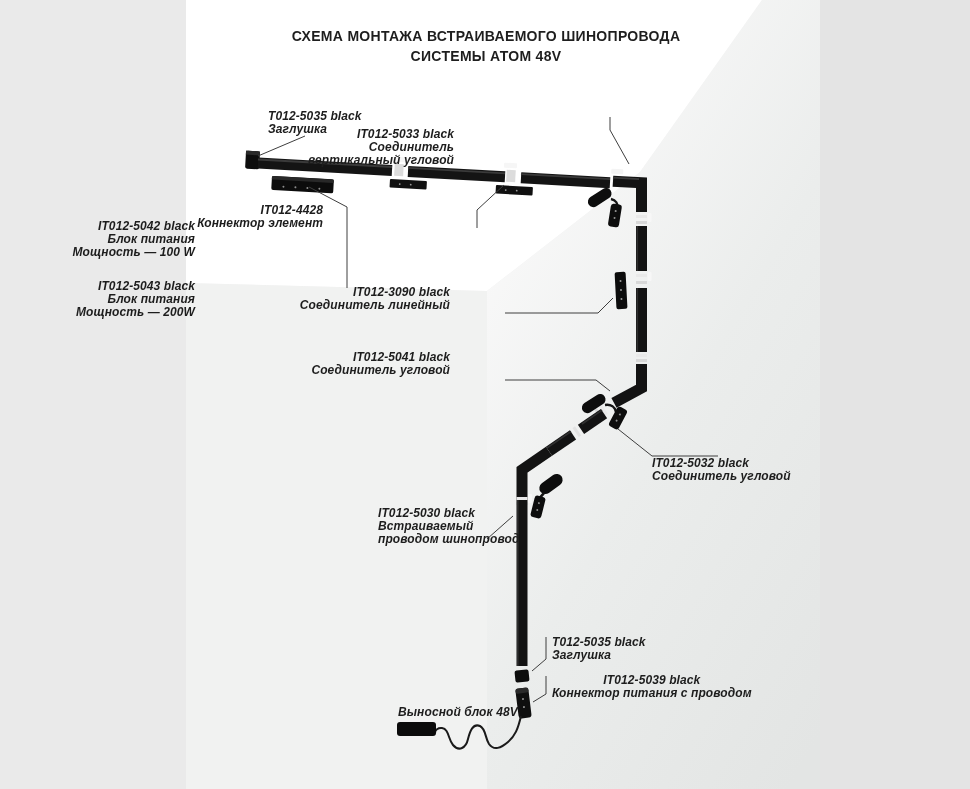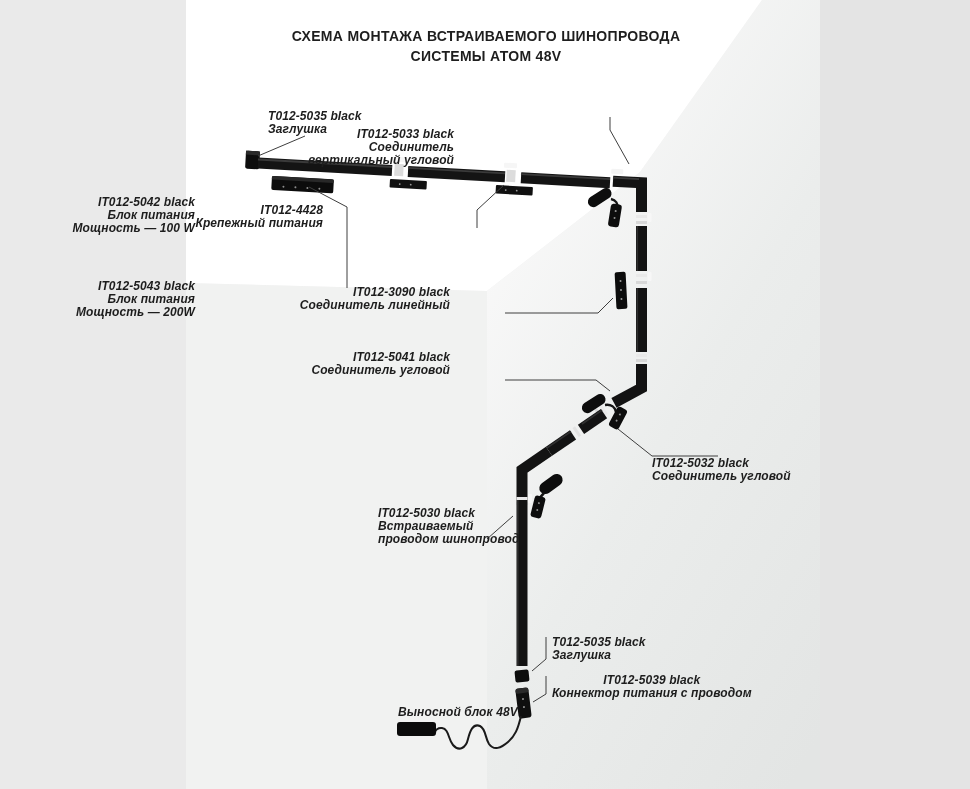--- a/index.html
+++ b/index.html
@@ -207,35 +207,35 @@
     <div>T012-5035 black</div>
     <div>Заглушка</div>
   </div>
 
   <div class="co ra" style="right:366px;top:128px;">
     <div>IT012-5033 black</div>
     <div>Соединитель</div>
     <div>вертикальный угловой</div>
   </div>
 
-  <div class="co ra" style="right:625px;top:196px;margin-left:37px;">
+  <div class="co ra" style="right:625px;top:220px;margin-left:37px;">
     <div>IT012-5042 black</div>
     <div>Блок питания</div>
     <div>Мощность — 100 W</div>
   </div>
 
   <div class="co ra" style="right:625px;top:248px;margin-top:32px;">
     <div>IT012-5043 black</div>
     <div>Блок питания</div>
     <div>Мощность — 200W</div>
   </div>
 
   <div class="co ra" style="right:497px;top:204px;">
     <div>IT012-4428</div>
-    <div>Крепежный питания</div>
+    <div>Коннектор элемент</div>
   </div>
 
   <div class="co ra" style="right:370px;top:286px;">
     <div>IT012-3090 black</div>
     <div>Соединитель линейный</div>
   </div>
 
   <div class="co ra" style="right:370px;top:351px;margin-left:9px;">
     <div>IT012-5041 black</div>
     <div>Соединитель угловой</div>

